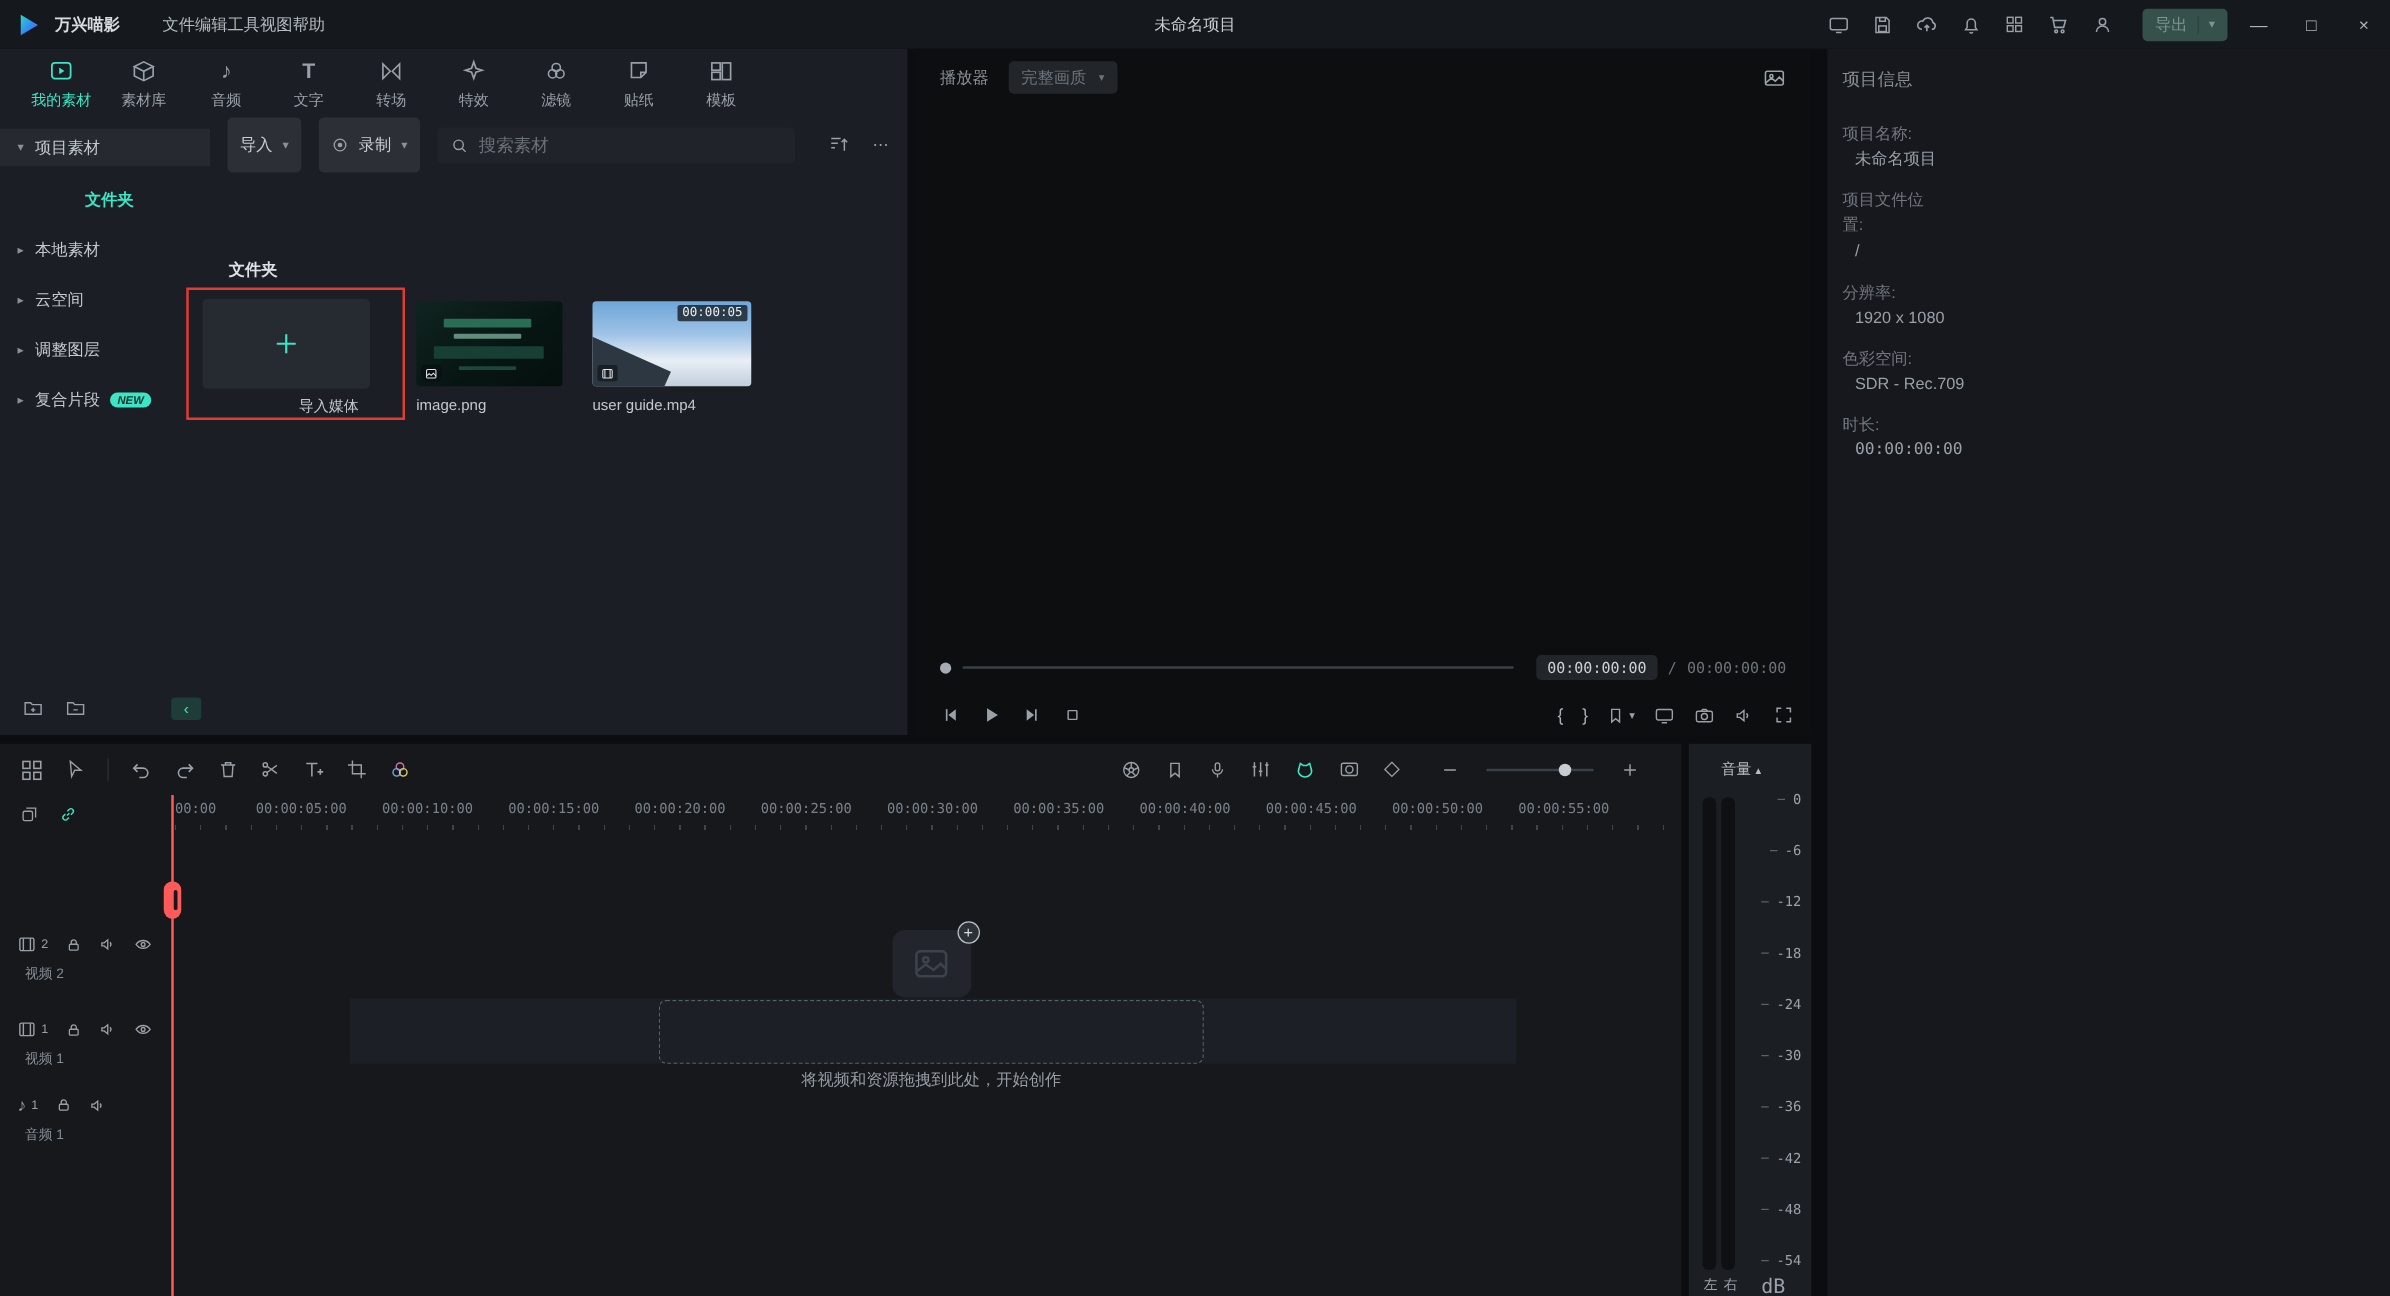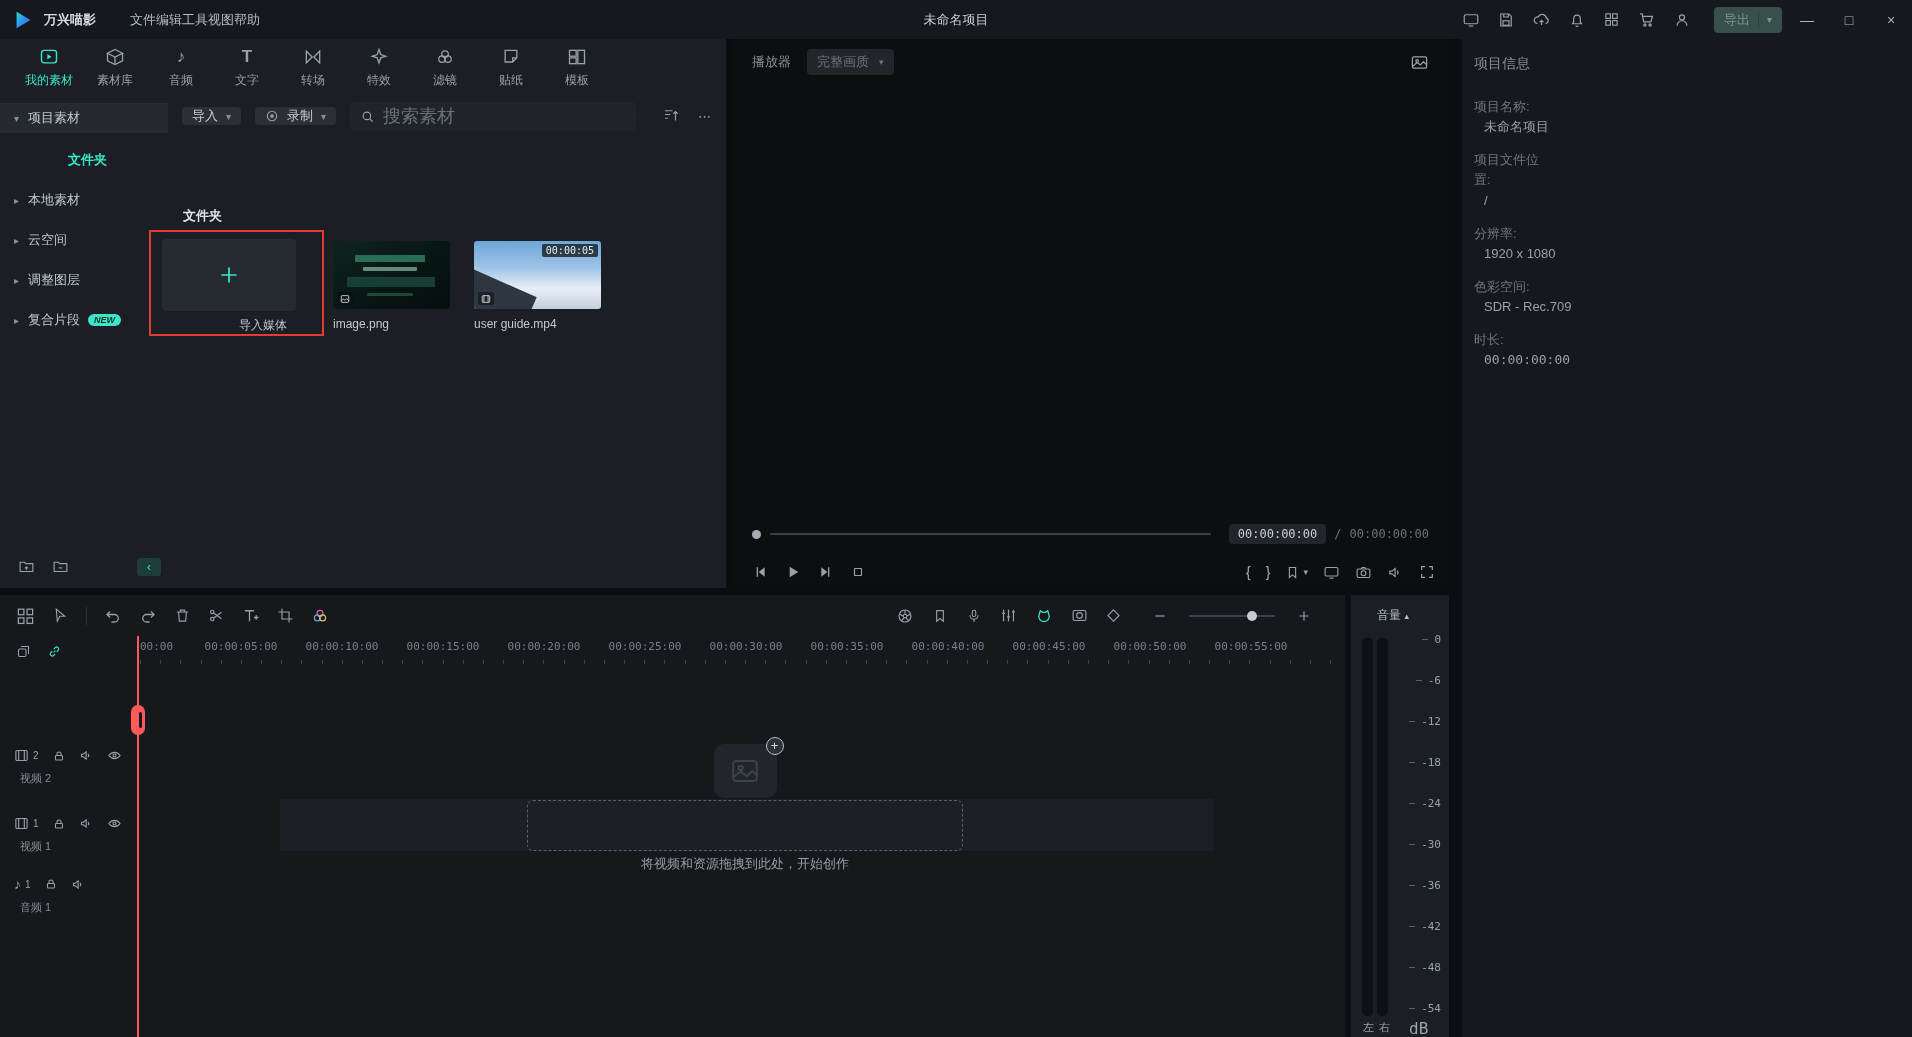--- a/index.html
+++ b/index.html
@@ -43,25 +43,25 @@
   .sb-head{background:#262a30;}
   .sb-sel{color:#3ce5c5;font-weight:bold;}
   .badge-new{background:#3ce5c5;color:#0d322b;font-size:9px;font-weight:bold;font-style:italic;
     border-radius:7px;padding:1px 6px;margin-left:8px;}
   .sb-bottom{position:absolute;left:0;bottom:8px;width:168px;height:22px;}
   .collapse-btn{position:absolute;left:137px;top:0;width:24px;height:18px;background:#1e3d38;border-radius:3px;
     color:#3ce5c5;display:flex;align-items:center;justify-content:center;font-size:12px;cursor:pointer;}
 
   .m-content{position:absolute;left:168px;top:56px;right:0;bottom:0;}
   .m-toolbar{position:absolute;left:14px;top:6px;right:14px;height:30px;display:flex;align-items:center;}
-  .btn{background:#2c3036;border-radius:4px;height:18px;display:flex;align-items:center;padding:0 10px;gap:8px;color:#c9ced4;cursor:pointer;justify-content:center;}
+  .btn{background:#2c3036;border-radius:4px;height:44px;display:flex;align-items:center;padding:0 10px;gap:8px;color:#c9ced4;cursor:pointer;justify-content:center;}
   .btn .caret{color:#8a9097;font-size:10px;}
   .search{display:flex;align-items:center;gap:8px;background:#202329;border-radius:4px;height:29px;
     margin-left:14px;padding:0 10px;width:286px;}
-  .search input{background:transparent;border:none;outline:none;color:#c3c8cf;font-size:18px;width:220px;}
+  .search input{background:transparent;border:none;outline:none;color:#c3c8cf;font-size:14px;width:220px;}
   .search input::placeholder{color:#6b7178;}
   .section-title{position:absolute;left:15px;top:112px;color:#dde1e6;font-weight:bold;}
 
   .card-import{position:absolute;left:-6px;top:144px;width:134px;height:72px;background:#262b31;
     border-radius:4px;display:flex;align-items:center;justify-content:center;cursor:pointer;}
   .thumb{position:absolute;top:146px;height:68px;border-radius:3px;overflow:hidden;cursor:pointer;}
   .thumb-img{left:165px;width:117px;background:linear-gradient(145deg,#10241f 0%,#071512 60%,#05100d 100%);}
   .thumb-img .bar{position:absolute;background:#2f7c5f;border-radius:1px;}
   .thumb-vid{left:306px;width:127px;background:linear-gradient(180deg,#6ea6d8 0%,#9dc2e6 38%,#e8eef5 70%,#c2cfdd 100%);}
   .thumb-vid .wing{position:absolute;left:-14px;bottom:-20px;width:70px;height:48px;background:#2d3742;transform:rotate(24deg);}

